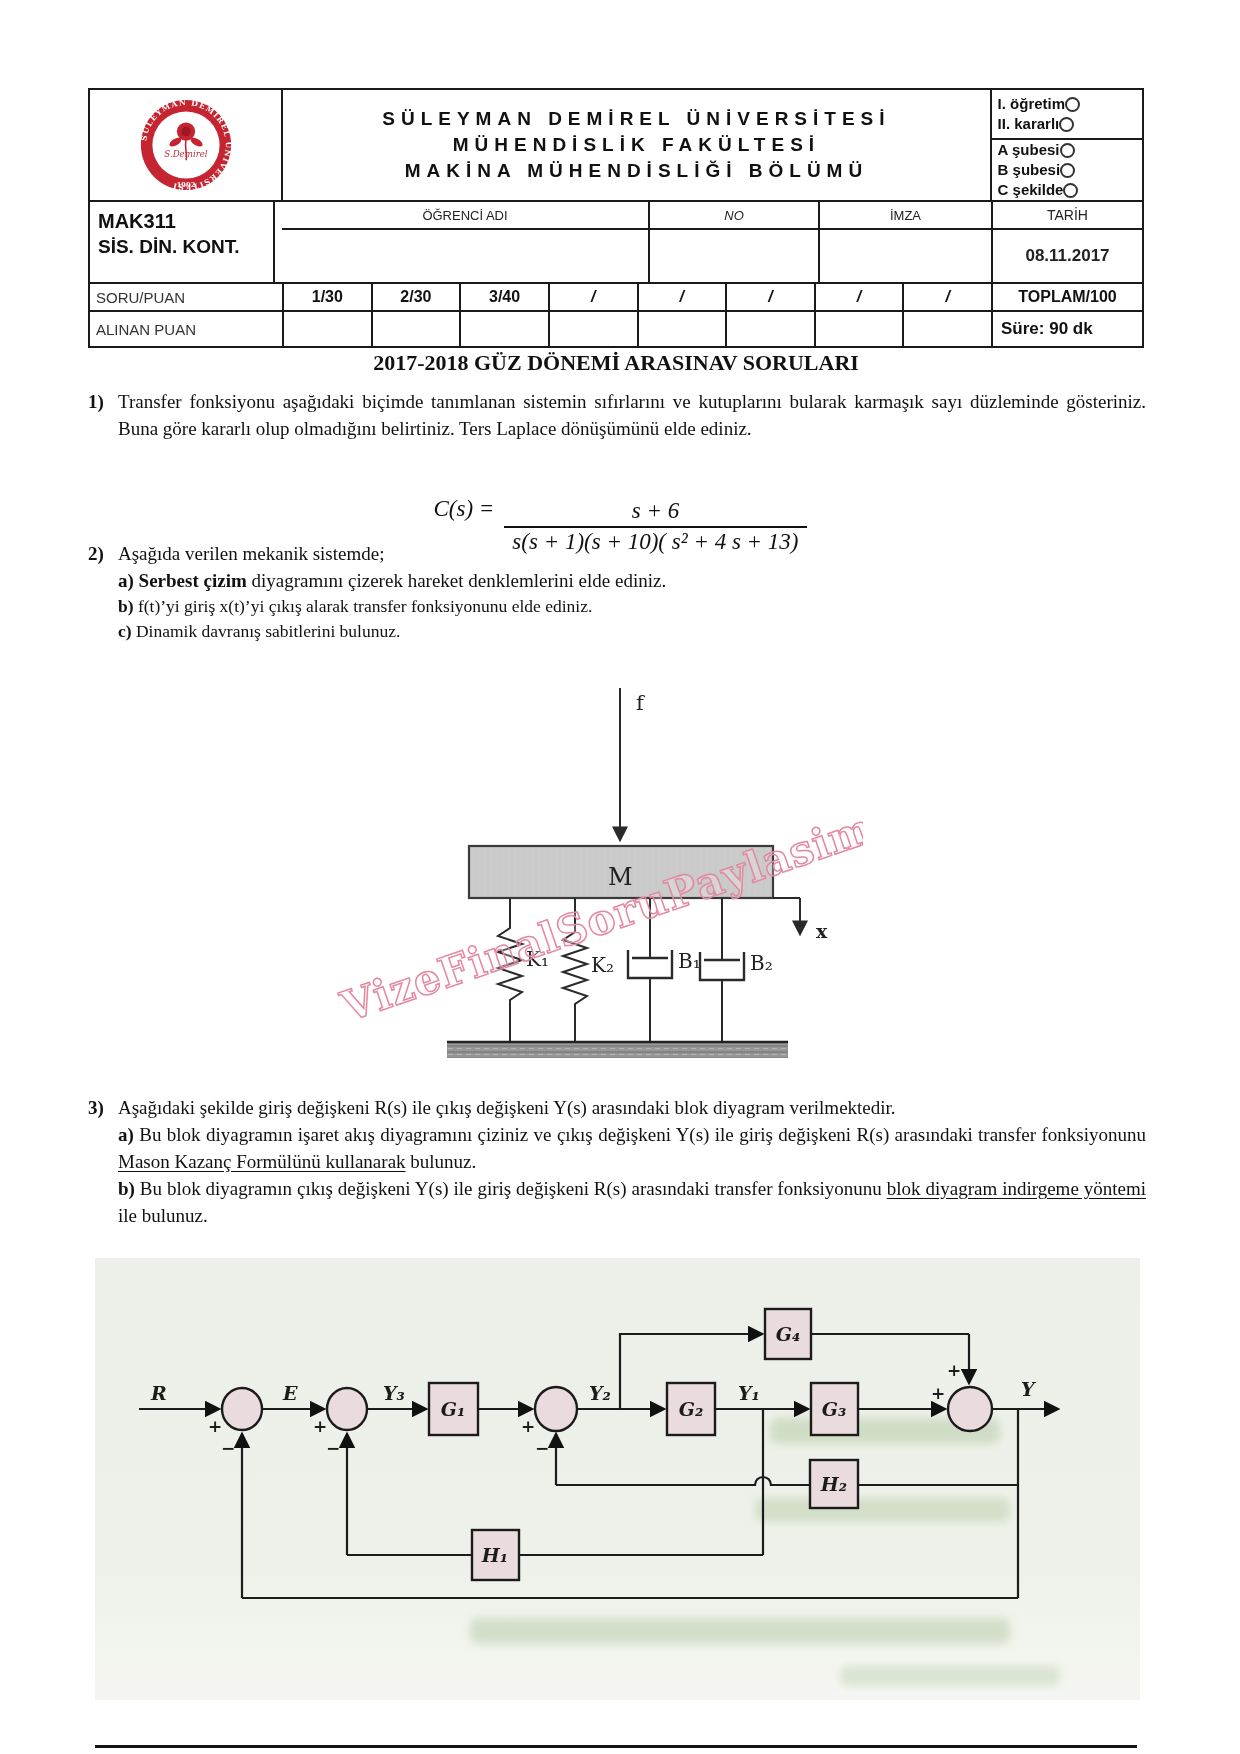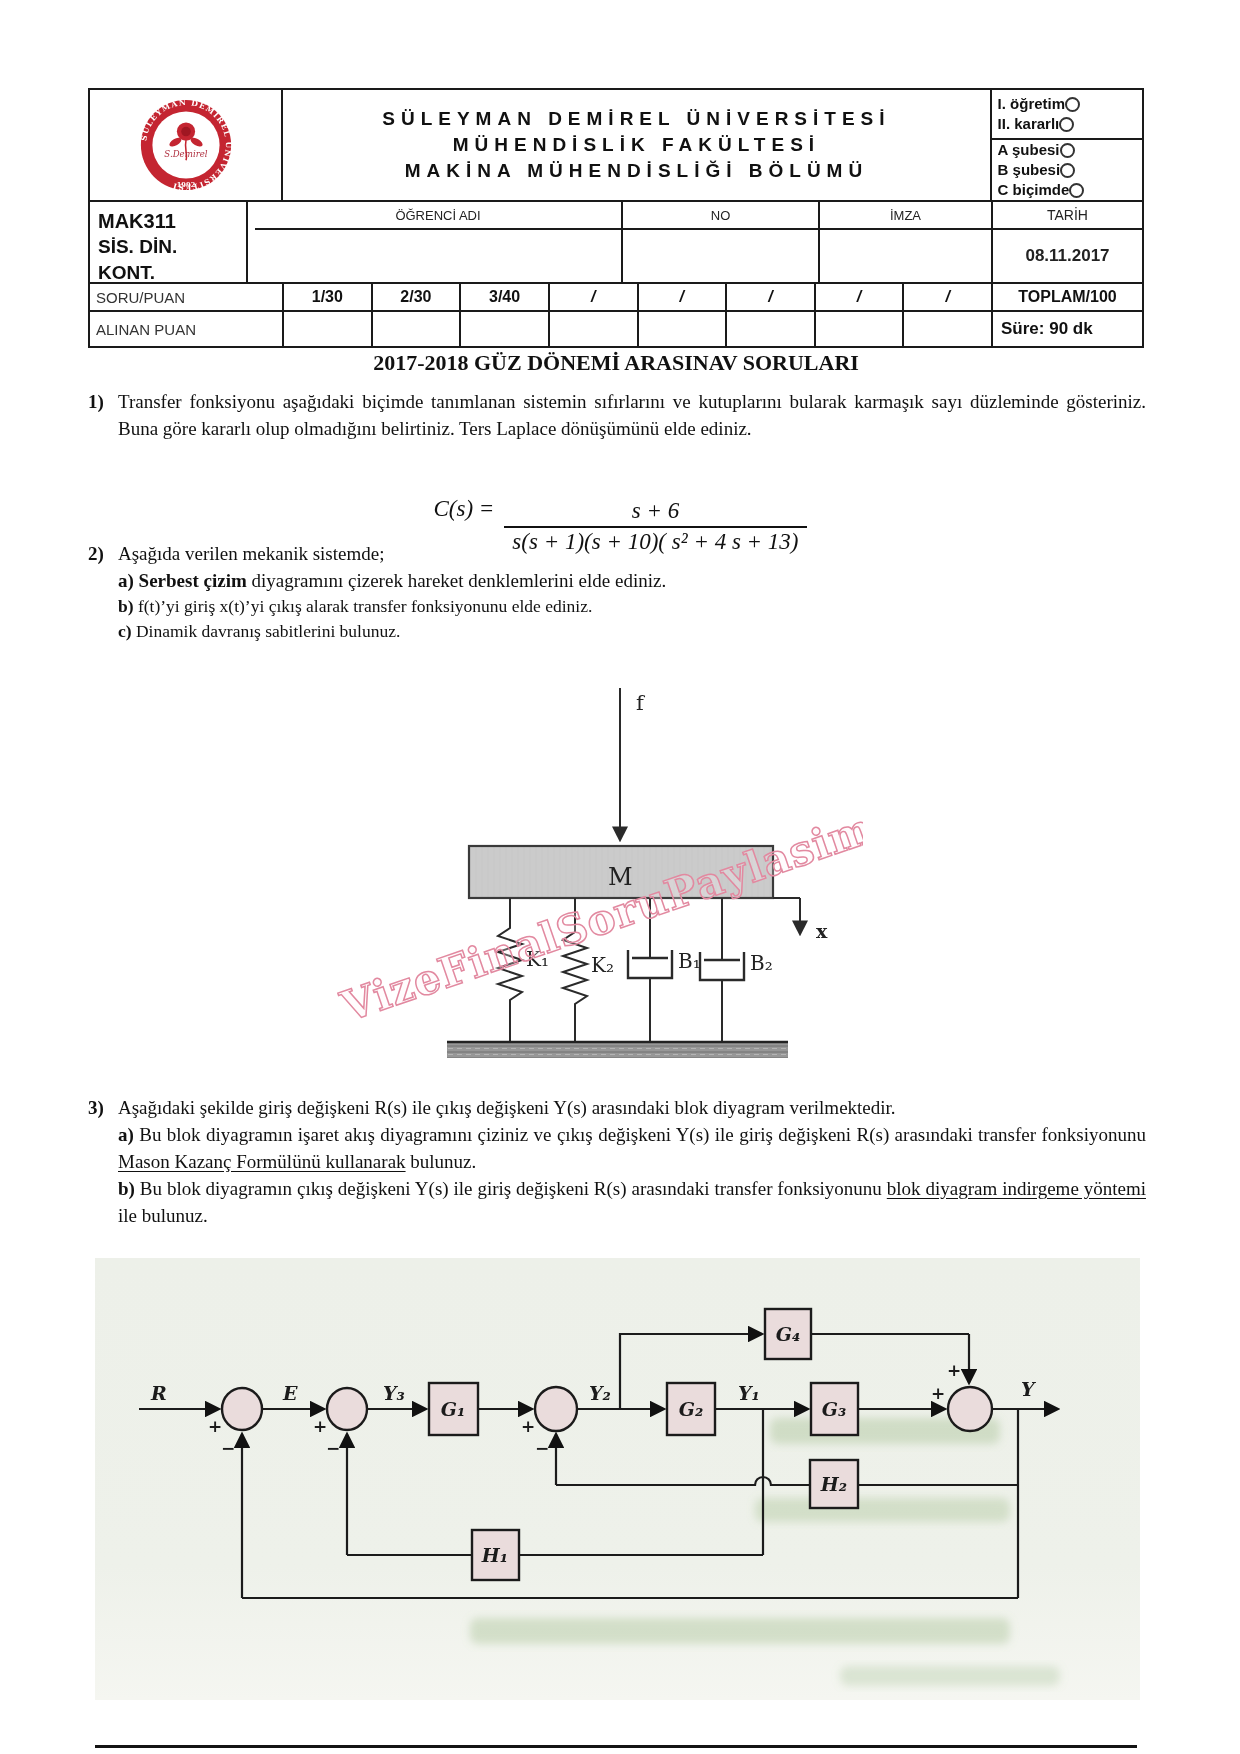--- a/index.html
+++ b/index.html
@@ -22,21 +22,21 @@
   .bubble{width:15px;height:15px;border:2px solid #333;border-radius:50%;background:#fff;flex:0 0 auto;}
   .r23{height:82px;border-bottom:2px solid #1a1a1a;}
   .course-cell{width:194px;padding:6px 8px;display:flex;flex-direction:column;justify-content:flex-start;}
   .course-code{font-weight:bold;font-size:20px;line-height:26px;}
   .course-name{font-weight:bold;font-size:19px;line-height:26px;}
   .midstack{flex:1;display:flex;flex-direction:column;margin-left:7px;}
   .hdr-row{height:28px;display:flex;border-bottom:2px solid #1a1a1a;}
   .blank-row{flex:1;display:flex;}
   .hc{border-right:2px solid #1a1a1a;display:flex;align-items:center;justify-content:center;font-size:13px;color:#222;}
   .hc:last-child{border-right:none;}
-  .w-adi{width:368px;}.w-no{width:197px;}.w-imza{width:173px;}.w-tarih{width:149px;}
+  .w-adi{width:368px;}.w-no{width:170px;font-style:italic;}.w-imza{width:173px;}.w-tarih{width:149px;}
   .datecell{font-weight:bold;font-size:17px;}
   .scorerow{height:28px;display:flex;border-bottom:2px solid #1a1a1a;}
   .lastrow{height:34px;display:flex;}
   .lblcell{width:194px;display:flex;align-items:center;padding-left:6px;font-size:15px;color:#333;border-right:2px solid #1a1a1a;}
   .scell{flex:1;border-right:2px solid #1a1a1a;display:flex;align-items:center;justify-content:center;font-weight:bold;font-size:16px;font-family:"Liberation Sans",sans-serif;}
   .totcell{width:149px;display:flex;align-items:center;justify-content:center;font-weight:bold;font-size:16px;}
   .surecell{width:149px;display:flex;align-items:center;justify-content:flex-start;padding-left:8px;font-weight:bold;font-size:17px;}
 
   
   .title{position:absolute;left:88px;top:350px;width:1056px;text-align:center;font-weight:bold;font-size:22px;}
@@ -100,21 +100,21 @@
       <div class="subesi-box">
         <div class="opt-line">
           <span>A şubesi</span>
           <span class="bubble"></span>
         </div>
         <div class="opt-line">
           <span>B şubesi</span>
           <span class="bubble"></span>
         </div>
         <div class="opt-line">
-          <span>C biçimde</span>
+          <span>C şekilde</span>
           <span class="bubble"></span>
         </div>
       </div>
     </div>
   </div>
 
   <div class="trow r23">
     <div class="cell course-cell">
       <div class="course-code">MAK311</div>
       <div class="course-name">SİS. DİN. KONT.</div>

